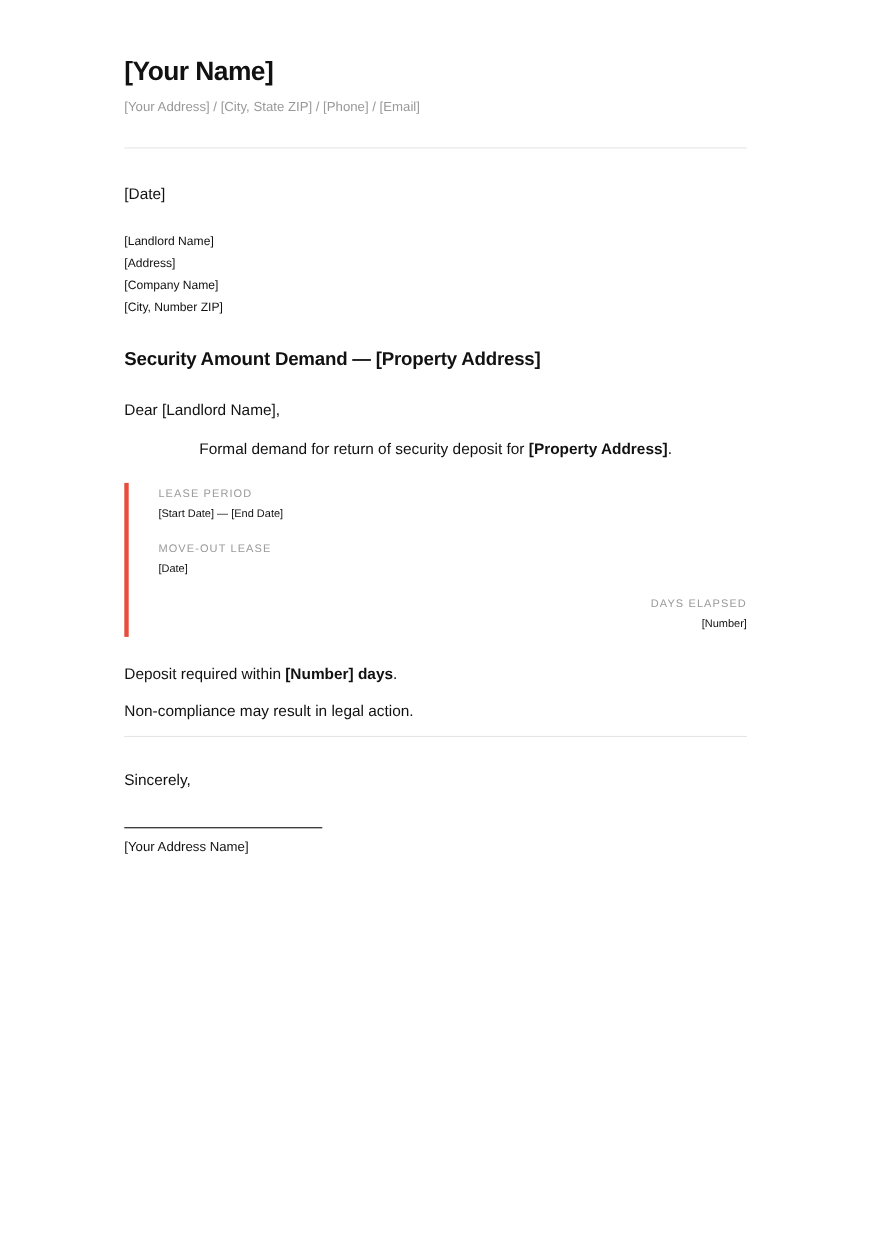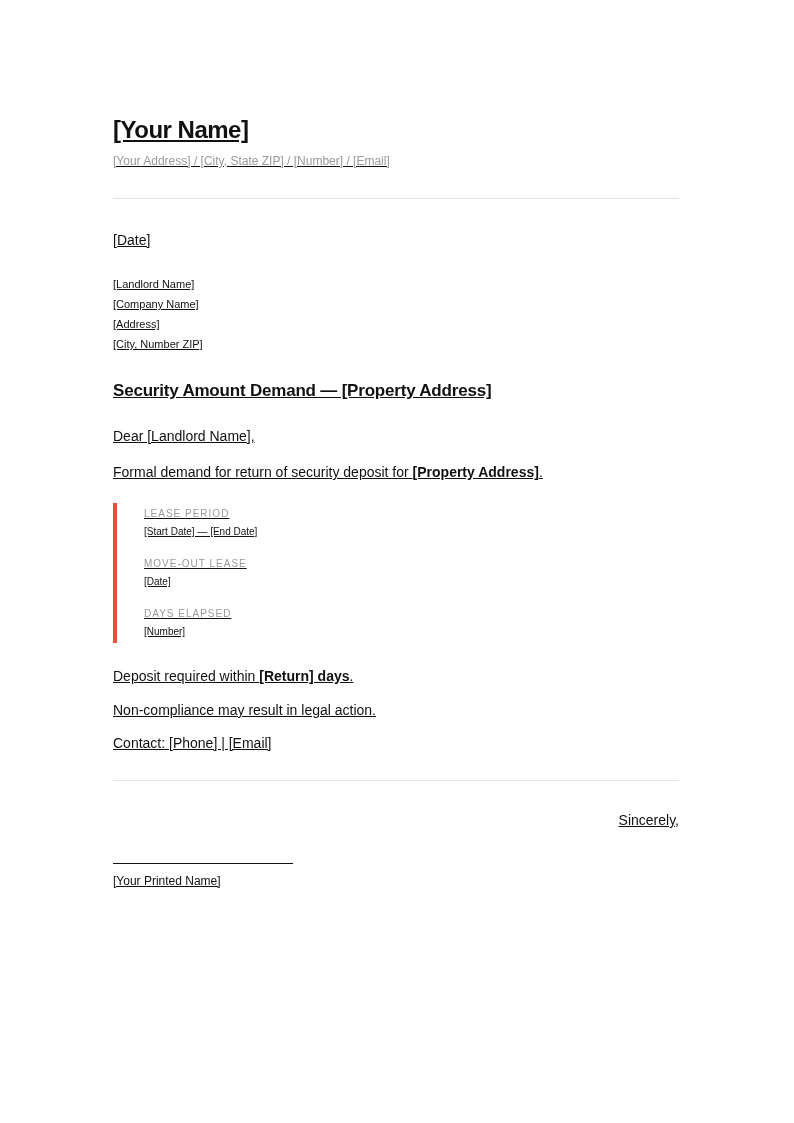--- a/index.html
+++ b/index.html
@@ -11,23 +11,22 @@
   body {
     width: 794px;
     height: 1123px;
     font-family: "Liberation Sans", "DejaVu Sans", sans-serif;
     color: var(--color-text, #111111);
     -webkit-font-smoothing: antialiased;
   }
   .page {
     width: 794px;
     height: 1013px;
-    padding: 116px 115px 0 113px;
+    padding: 52px 115px 0 113px;
     overflow: hidden;
-    text-decoration: underline;
   }
   .sender-name {
     margin: 0 0 9px 0;
     font-size: 24px;
     line-height: 28px;
     font-weight: bold;
     letter-spacing: -0.5px;
   }
   .contact-line {
     margin: 0 0 29px 0;
@@ -53,72 +52,72 @@
     line-height: 20px;
   }
   .subject-heading {
     margin: 0 0 23px 0;
     font-size: 17px;
     line-height: 24px;
     font-weight: bold;
     letter-spacing: -0.2px;
   }
   .salutation { margin: 0 0 16px 0; }
-  .intro-paragraph { margin: 0; }
+  .intro-paragraph { margin: 16px; text-align: center; }
   b, .bold { font-weight: bold; }
   .details-callout {
     border-left: 4px solid var(--color-accent, #e74c3c);
     margin: 21px 0 23px 0;
     padding: 5px 0 4px 27px;
   }
   .detail-group { margin: 0 0 19px 0; }
-  .detail-group:last-child { margin-bottom: 0; }
+  .detail-group:last-child { margin-bottom: 0; text-align: right; }
   .detail-label {
     font-size: 10px;
     line-height: 12px;
     letter-spacing: 1px;
     color: var(--color-muted, #999999);
     margin: 0 0 5px 0;
   }
   .detail-value {
     font-size: 10px;
     line-height: 14px;
   }
   .detail-value.accent { color: var(--color-accent, #e74c3c); }
   .demand-paragraph { margin: 0 0 14px 0; }
   .warning-paragraph { margin: 0 0 13px 0; }
   .contact-paragraph { margin: 0 0 27px 0; }
   .footer-rule { margin: 0 0 29px 0 !important; }
-  .closing-line { margin: 0 0 33px 0; text-align: right; }
+  .closing-line { margin: 0 0 33px 0; }
   .signature-line {
     width: 180px;
     height: 0;
     border-bottom: 1px solid #111111;
     margin: 0 0 9px 0;
   }
   .signature-printed-name {
     font-size: 12px;
     line-height: 16px;
   }
 </style>
 </head>
 <body>
 
 <div class="page">
 
   <h1 class="sender-name">[Your Name]</h1>
-  <div class="contact-line">[Your Address] / [City, State ZIP] / [Number] / [Email]</div>
+  <div class="contact-line">[Your Address] / [City, State ZIP] / [Phone] / [Email]</div>
   <hr class="rule">
 
   <p class="date-line">[Date]</p>
 
   <div class="recipient-block">
     <div>[Landlord Name]</div>
+    <div>[Address]</div>
     <div>[Company Name]</div>
-    <div>[Address]</div>
     <div>[City, Number ZIP]</div>
   </div>
 
   <h2 class="subject-heading">Security Amount Demand — [Property Address]</h2>
 
   <p class="salutation">Dear [Landlord Name],</p>
 
   <p class="intro-paragraph"><span>Formal demand for return of security deposit for </span><b>[Property Address]</b><span>.</span></p>
 
   <div class="details-callout">
@@ -129,26 +128,25 @@
     <div class="detail-group">
       <div class="detail-label">MOVE-OUT LEASE</div>
       <div class="detail-value">[Date]</div>
     </div>
     <div class="detail-group">
       <div class="detail-label">DAYS ELAPSED</div>
       <div class="detail-value">[Number]</div>
     </div>
   </div>
 
-  <p class="demand-paragraph"><span>Deposit required within </span><b>[Return] days</b><span>.</span></p>
+  <p class="demand-paragraph"><span>Deposit required within </span><b>[Number] days</b><span>.</span></p>
 
   <p class="warning-paragraph">Non-compliance may result in legal action.</p>
 
-  <p class="contact-paragraph">Contact: [Phone] | [Email]</p>
 
   <hr class="rule footer-rule">
 
   <p class="closing-line">Sincerely,</p>
 
   <div class="signature-line"></div>
-  <div class="signature-printed-name">[Your Printed Name]</div>
+  <div class="signature-printed-name">[Your Address Name]</div>
 
 </div>
 
 </body></html>

